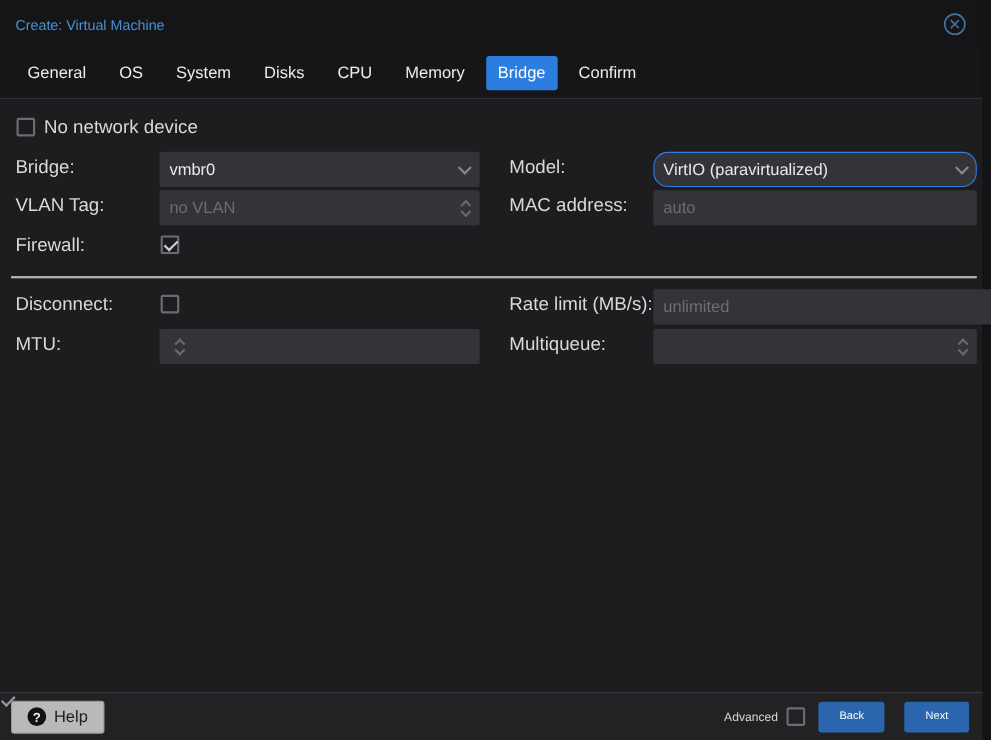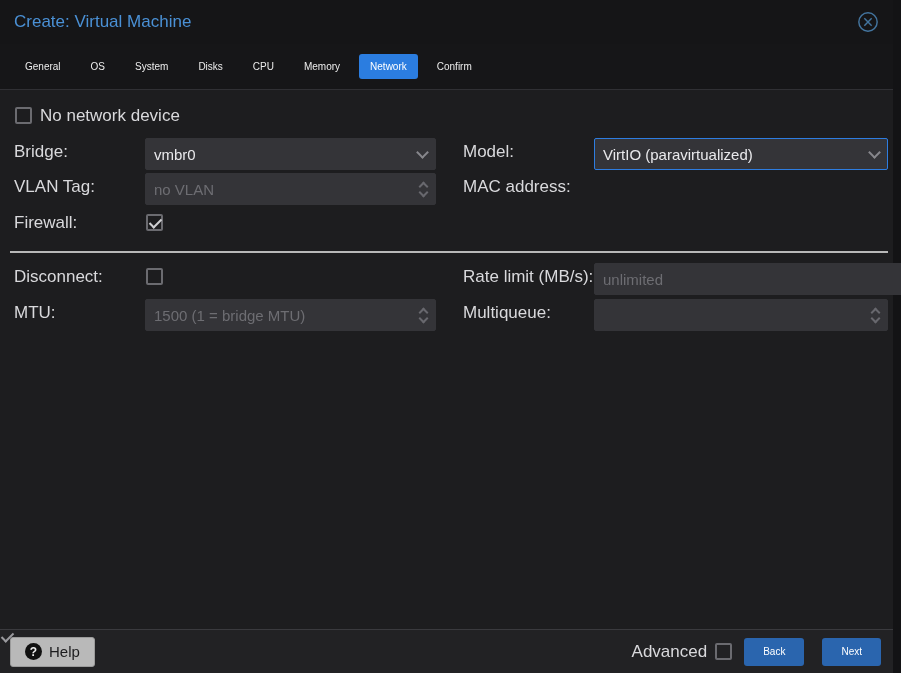--- a/index.html
+++ b/index.html
@@ -13,31 +13,31 @@
   .dialog {
     position:absolute; left:0; top:0; width:893px; height:673px;
     background:#1d1d1f;
   }
   
   .titlebar {
     position:absolute; left:0; top:0; width:100%; height:44px;
     background:#151517;
     display:flex; align-items:center; padding:0 14px;
   }
-  .titlebar .title { color:#4a90d5; font-size:17px; flex:1; }
+  .titlebar .title { color:#4a90d5; font-size:13px; flex:1; }
   .close-btn { width:22px; height:22px; cursor:pointer; }
   
   .tabbar {
     position:absolute; left:0; top:44px; width:100%; height:46px;
     background:#161618;
     border-bottom:1px solid #303034;
     display:flex; align-items:center; padding:0 10px;
   }
   .tab {
-    color:#ececec; font-size:10px; padding:7px 11px; margin:0 4px;
+    color:#ececec; font-size:15px; padding:7px 11px; margin:0 4px;
     border-radius:3px; cursor:pointer; white-space:nowrap;
   }
   .tab.active { background:#2b7de0; color:#ffffff; }
   
   .lbl {
     position:absolute; height:28px; line-height:28px;
     font-size:17px; color:#d9d9dc; white-space:nowrap;
   }
   .field {
     position:absolute; height:28px; background:#343438;
@@ -91,21 +91,21 @@
     background:#b9b9b9; border:1px solid #9b9b9b; border-radius:3px;
     height:30px; padding:0 14px; cursor:pointer;
     color:#1c1c1e; font-size:15px;
   }
   .help-icon {
     width:17px; height:17px; border-radius:50%; background:#111;
     color:#eee; font-size:12px; font-weight:bold;
     display:flex; align-items:center; justify-content:center;
   }
   .footer-right { margin-left:auto; display:flex; align-items:center; }
-  .advanced-lbl { font-size:17px; color:#d9d9dc; margin-right:8px; }
+  .advanced-lbl { font-size:11px; color:#d9d9dc; margin-right:8px; }
   .checkbox.inline { position:static; flex:none; background:transparent; }
   .checkbox.inline.checked::after { border-color:#9a9a9e; }
   .btn-blue {
     background:#2a65ae; color:#ffffff; border:none; border-radius:3px;
     font-size:10px; font-family:"Liberation Sans", sans-serif;
     height:28px; padding:0 19px; cursor:pointer;
   }
   .btn-back { margin-left:12px; }
   .btn-next { margin-left:18px; margin-right:2px; }
 </style>
@@ -123,70 +123,72 @@
     </svg>
   </div>
 
   <div class="tabbar">
     <span class="tab">General</span>
     <span class="tab">OS</span>
     <span class="tab">System</span>
     <span class="tab">Disks</span>
     <span class="tab">CPU</span>
     <span class="tab">Memory</span>
-    <span class="tab active">Network</span>
+    <span class="tab active">Bridge</span>
     <span class="tab">Confirm</span>
   </div>
 
   <span class="checkbox" style="left:15px; top:107px;"></span>
   <span class="lbl" style="left:40px; top:102px;">No network device</span>
 
   <span class="lbl" style="left:14px; top:138px;">Bridge:</span>
   <div class="field" style="left:145px; top:138px; width:291px;">
     <input type="text" readonly="" value="vmbr0" style="">
     <span class="chev-down"></span>
   </div>
 
   <span class="lbl" style="left:463px; top:138px;">Model:</span>
-  <div class="field focused" style="left:594px; top:138px; width:294px;">
+  <div class="field focused" style="left:594px; top:138px; width:294px;border-radius:13px;">
     <input type="text" readonly="" value="VirtIO (paravirtualized)" style="">
     <span class="chev-down"></span>
   </div>
 
   <span class="lbl" style="left:14px; top:173px;">VLAN Tag:</span>
   <div class="field" style="left:145px; top:173px; width:291px;">
     <input type="text" placeholder="no VLAN" style="">
     <span class="spinner">
       <span class="spin-up"></span>
       <span class="spin-dn"></span>
     </span>
   </div>
 
   <span class="lbl" style="left:463px; top:173px;text-align:right;">MAC address:</span>
+  <div class="field" style="left:594px; top:173px; width:294px;">
+    <input type="text" placeholder="auto" style="">
+  </div>
 
   <span class="lbl" style="left:14px; top:209px;">Firewall:</span>
   <span class="checkbox checked" style="left:146px; top:214px;"></span>
 
   <div class="divider"></div>
 
   <span class="lbl" style="left:14px; top:263px;">Disconnect:</span>
   <span class="checkbox" style="left:146px; top:268px;"></span>
 
   <span class="lbl" style="left:463px; top:263px;">Rate limit (MB/s):</span>
   <div class="field" style="left:594px; top:263px; width:346px;">
     <input type="text" placeholder="unlimited" style="">
     <span class="spinner">
       <span class="spin-up"></span>
       <span class="spin-dn"></span>
     </span>
   </div>
 
   <span class="lbl" style="left:14px; top:299px;">MTU:</span>
   <div class="field" style="left:145px; top:299px; width:291px;">
-    <input type="text" placeholder="1500 (1 = bridge MTU)" style="">
     <span class="spinner">
       <span class="spin-up"></span>
       <span class="spin-dn"></span>
     </span>
   </div>
 
   <span class="lbl" style="left:463px; top:299px;">Multiqueue:</span>
   <div class="field" style="left:594px; top:299px; width:294px;">
     <input type="text" placeholder="" style="">
     <span class="spinner">

